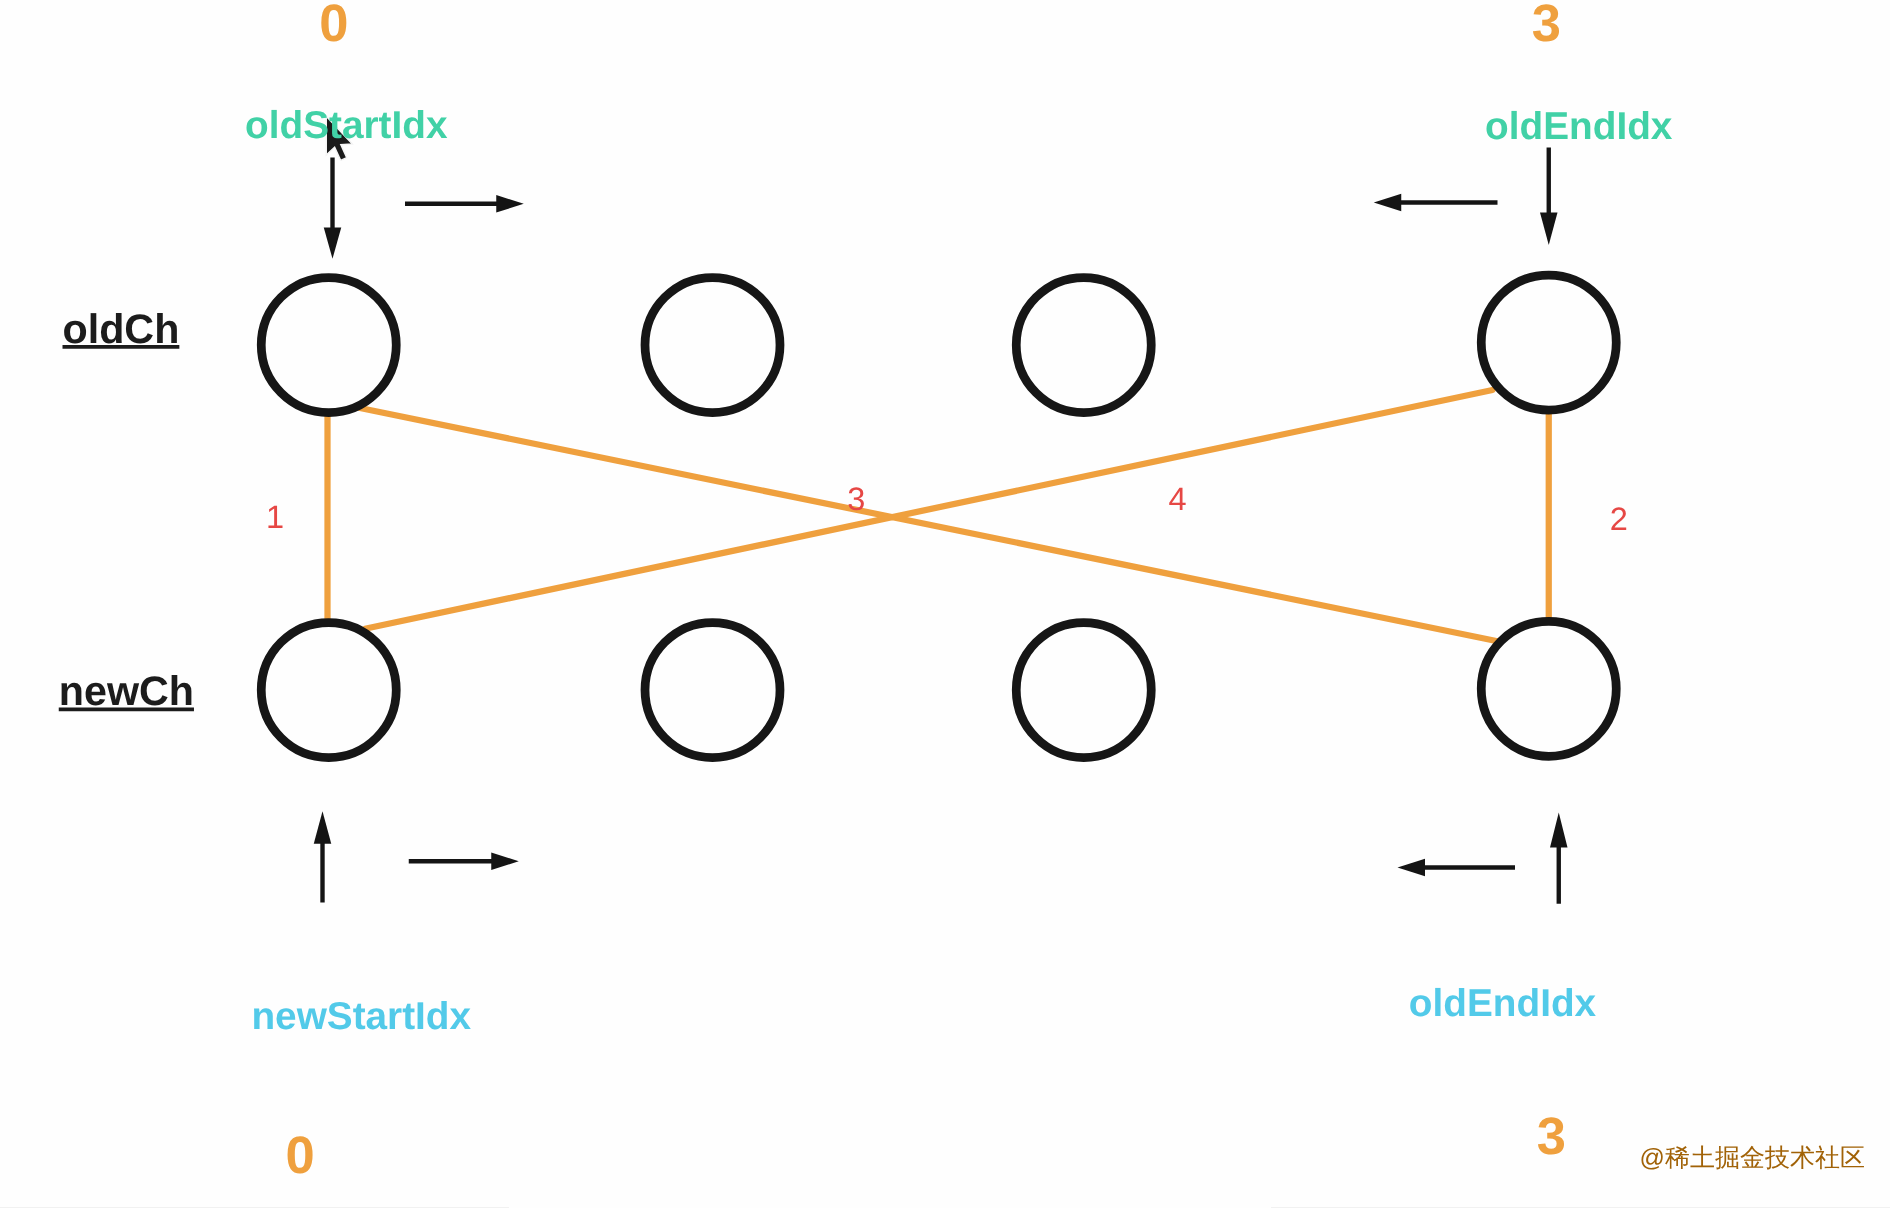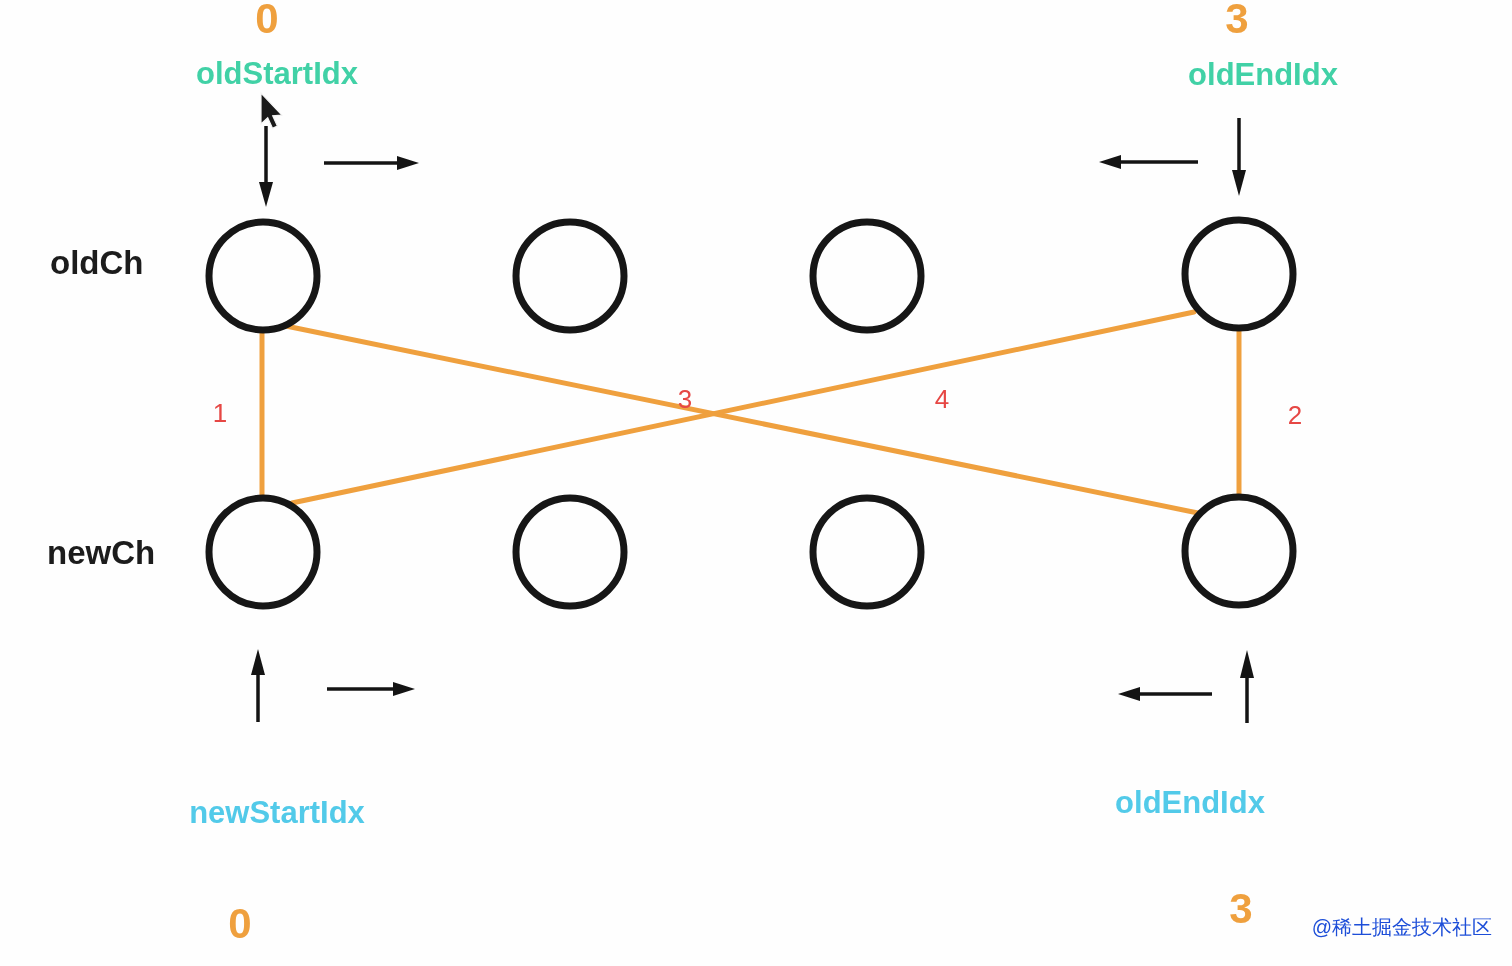--- a/index.html
+++ b/index.html
@@ -8,25 +8,25 @@
     width: 1512px;
     height: 966px;
     background: #fefefe;
     overflow: hidden;
     font-family: "Liberation Sans", sans-serif;
   }
   .stage svg { position: absolute; left: 0; top: 0; }
   .lbl { position: absolute; line-height: 1; white-space: nowrap; user-select: none; }
   .center { transform: translateX(-50%); }
   .idx-value   { font-size: 42px; font-weight: 700; color: #efa03e; }
-  .ptr-old     { font-size: 31px; font-weight: 700; color: #41d1a6; }
-  .ptr-new     { font-size: 31px; font-weight: 700; color: #52cae9; }
-  .row-label   { font-size: 33px; font-weight: 600; color: #1c1c1c; }
+  .ptr-old     { font-size: 31px; font-weight: 700; color: #41d1a6; margin-top: 26px; }
+  .ptr-new     { font-size: 31px; font-weight: 700; color: #52cae9; margin-left: 12px; }
+  .row-label   { font-size: 33px; font-weight: 600; color: #1c1c1c; text-decoration: underline; }
   .step-num    { font-size: 26px; font-weight: 400; color: #e64744; }
-  .watermark   { font-size: 20px; color: #1d4ed8; right: 20px; top: 917px; }
+  .watermark   { font-size: 20px; color: #a16207; right: 20px; top: 917px; }
   .match-line  { stroke: #efa03e; stroke-width: 5; stroke-linecap: round; }
   .node-circle { fill: #fefefe; stroke: #161616; stroke-width: 7; }
   .arrow-shaft { stroke: #141414; stroke-width: 3.5; }
   .arrow-head  { fill: #141414; }
 </style>
 </head>
 <body>
 
 <div class="stage">
 

